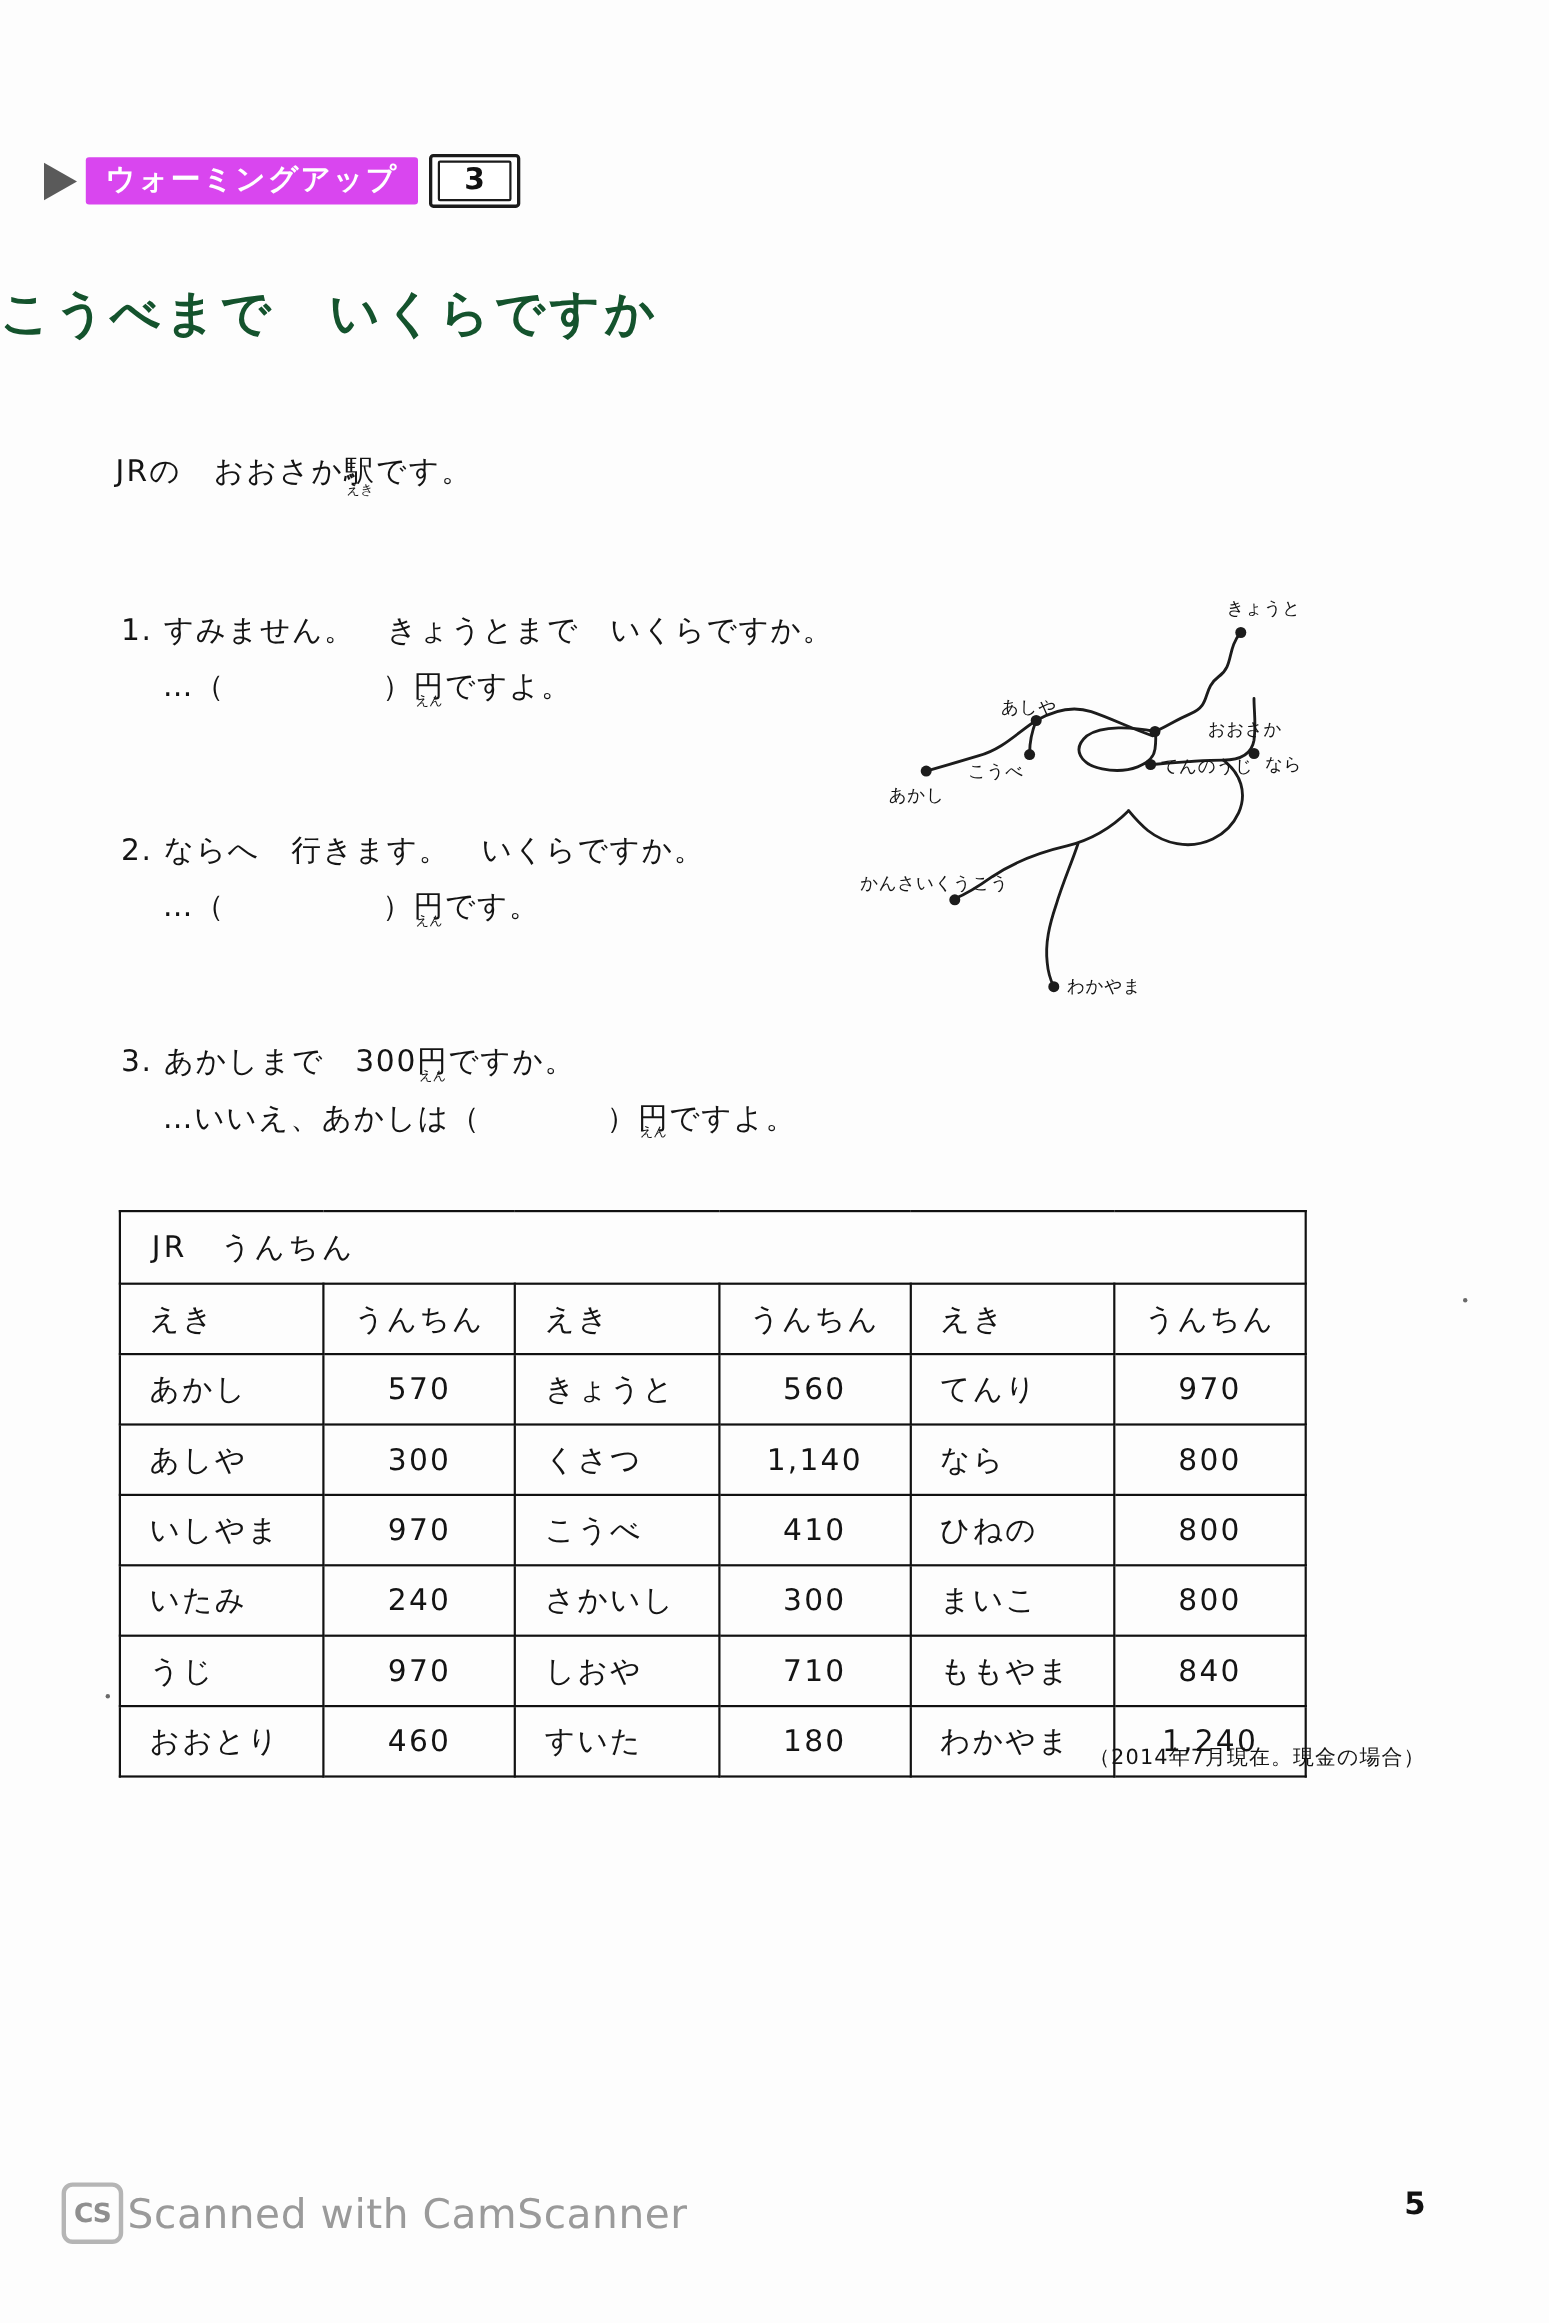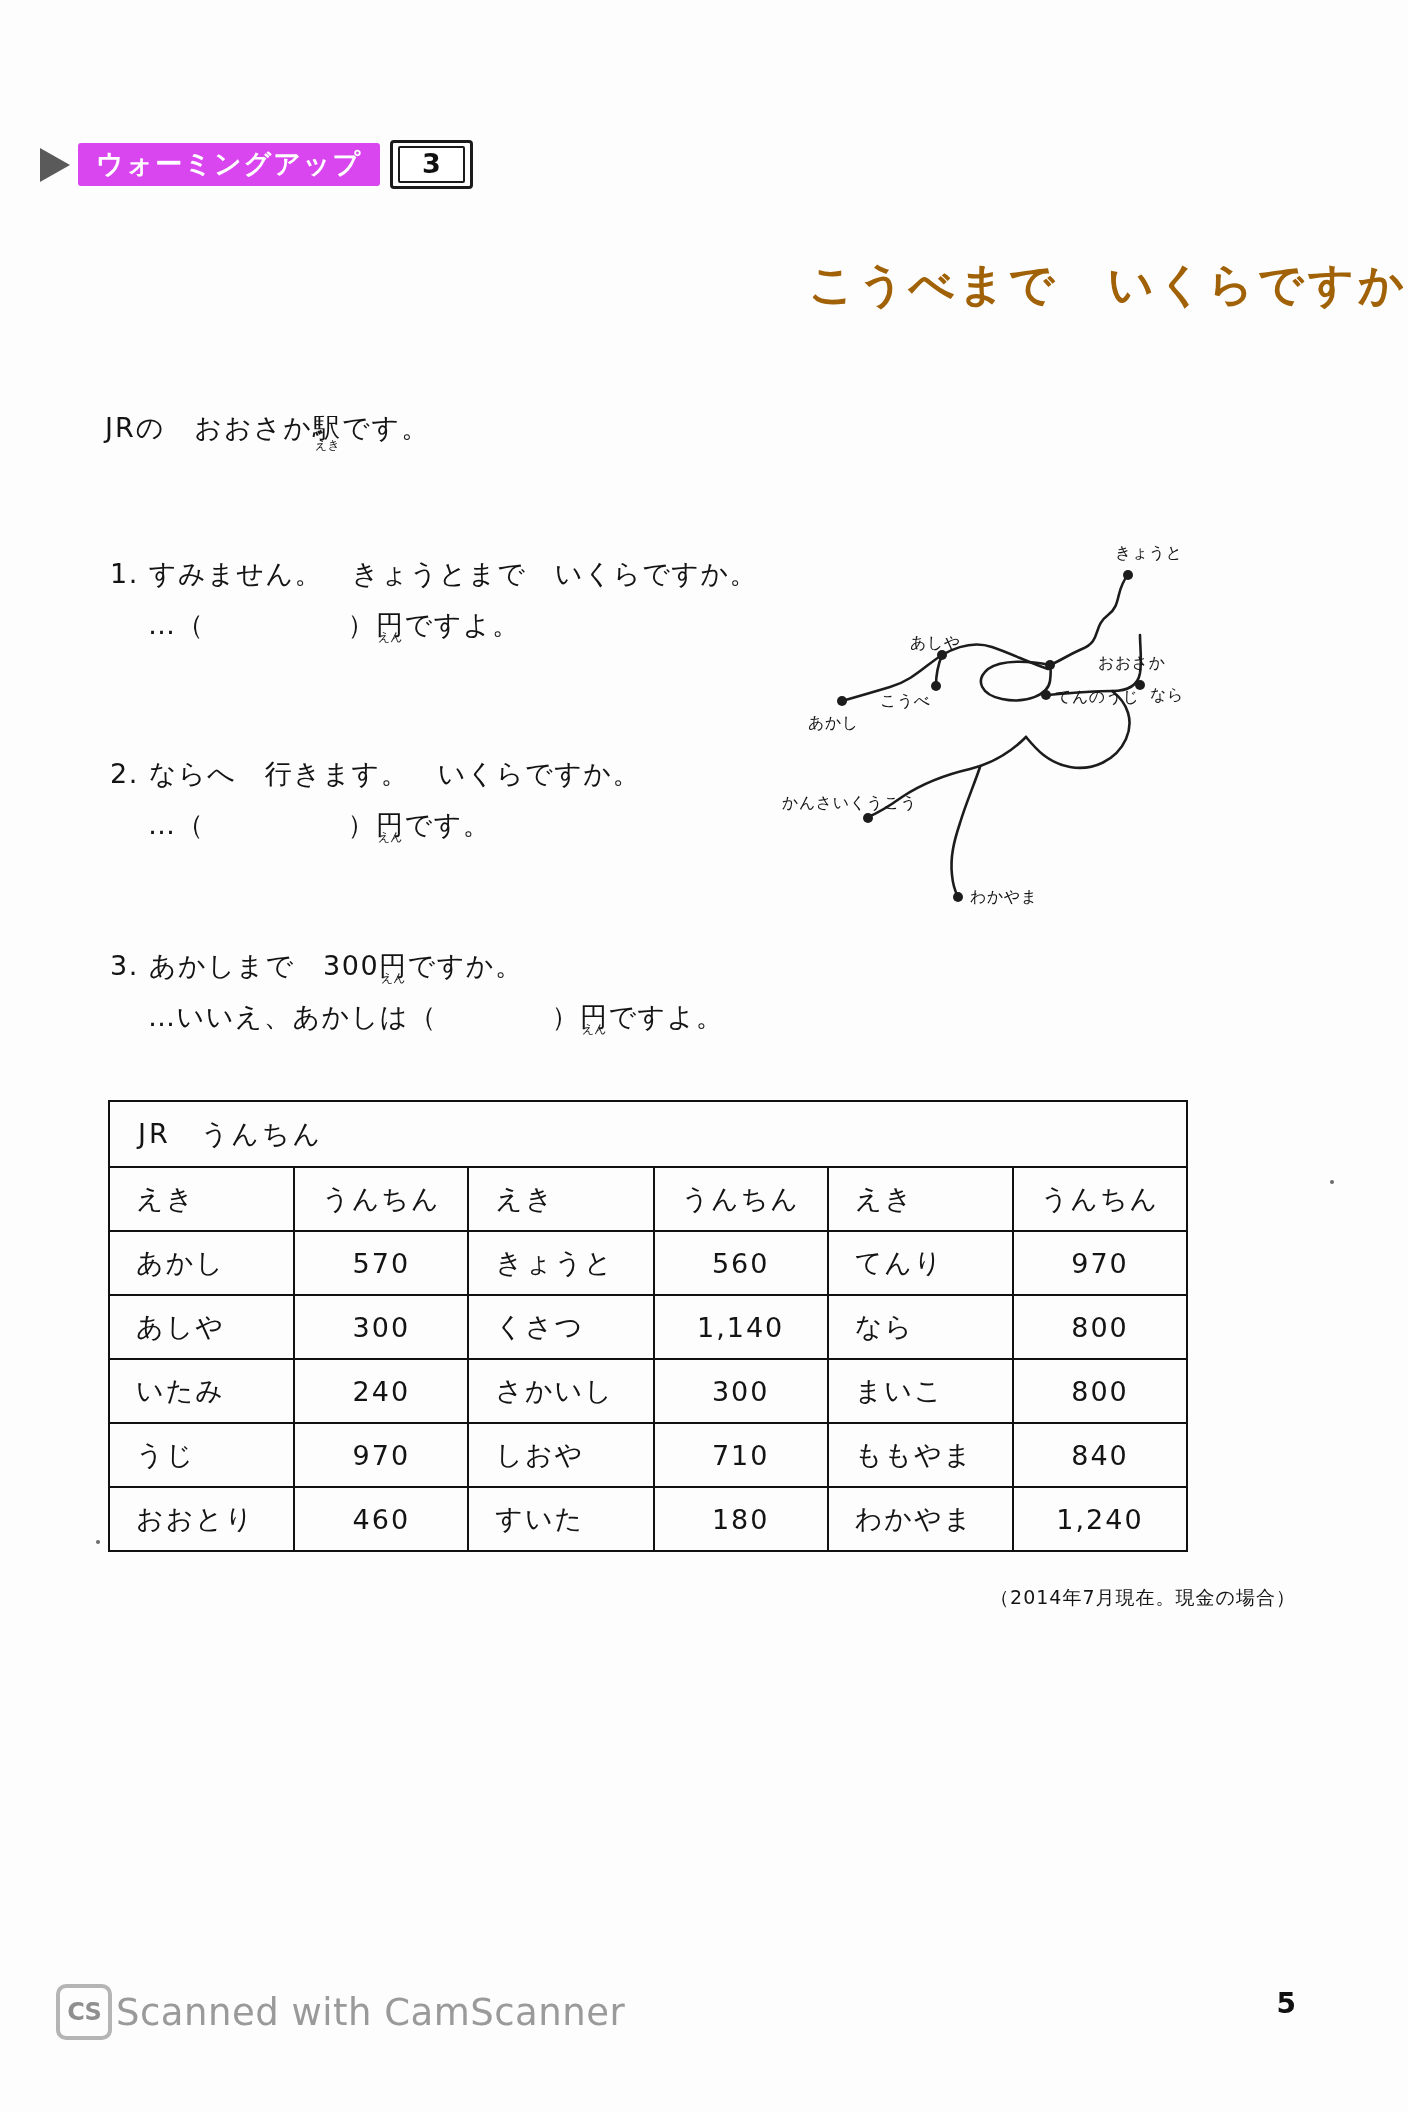--- a/index.html
+++ b/index.html
@@ -66,25 +66,25 @@
     line-height: 1;
     border-radius: 2px;
   }
 
   
   .main-title {
     position: absolute;
     top: 255px;
     left: 0;
     width: 100%;
-    text-align: right;
+    text-align: left;
     font-size: 45px;
     font-weight: bold;
     letter-spacing: 4px;
-    color: #a16207;
+    color: #14532d;
   }
 
   
   .lead {
     position: absolute;
     top: 410px;
     left: 105px;
     font-size: 27px;
     letter-spacing: 2px;
   }
@@ -320,20 +320,28 @@
       </tr>
       <tr>
         <td class="left">あしや</td>
         <td>300</td>
         <td class="left">くさつ</td>
         <td>1,140</td>
         <td class="left">なら</td>
         <td>800</td>
       </tr>
       <tr>
+        <td class="left">いしやま</td>
+        <td>970</td>
+        <td class="left">こうべ</td>
+        <td>410</td>
+        <td class="left">ひねの</td>
+        <td>800</td>
+      </tr>
+      <tr>
         <td class="left">いたみ</td>
         <td>240</td>
         <td class="left">さかいし</td>
         <td>300</td>
         <td class="left">まいこ</td>
         <td>800</td>
       </tr>
       <tr>
         <td class="left">うじ</td>
         <td>970</td>

